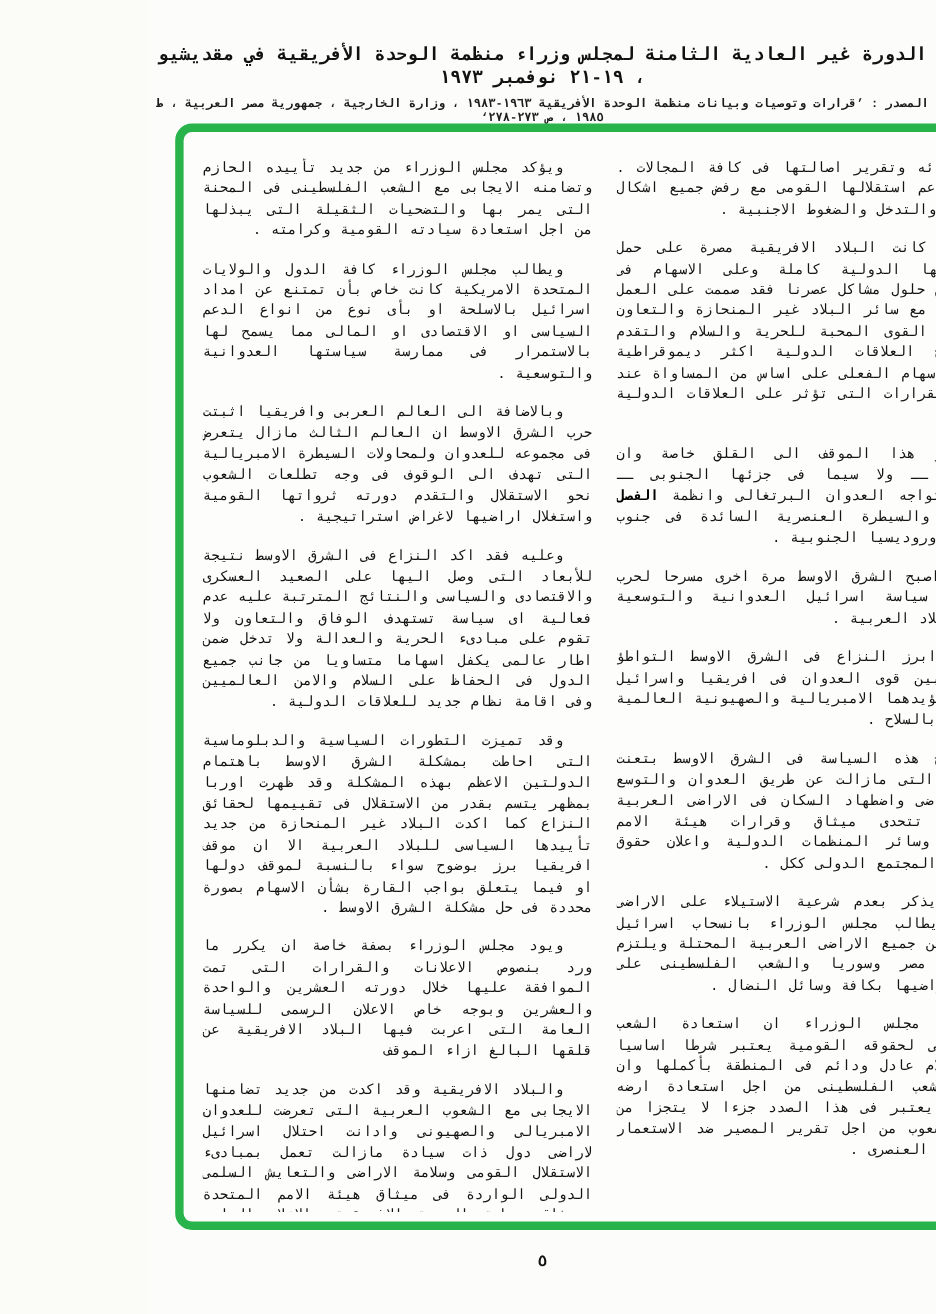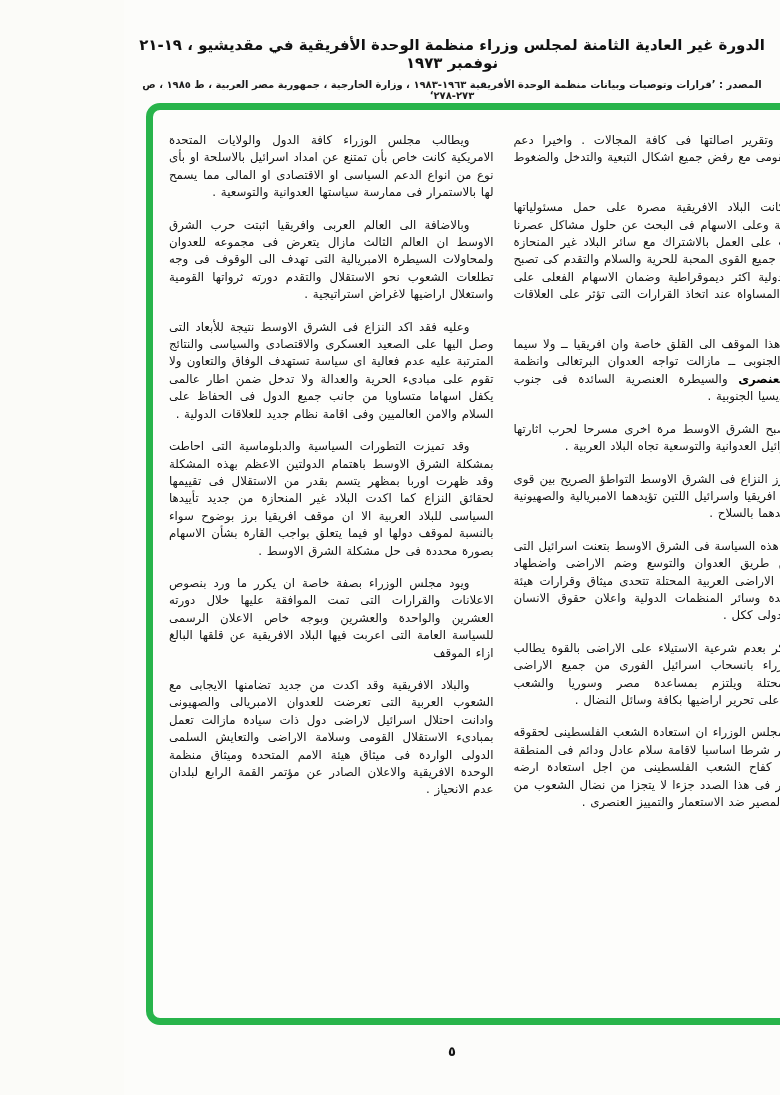--- a/index.html
+++ b/index.html
@@ -9,20 +9,21 @@
     font-family: "DejaVu Sans", sans-serif;
     color: #161616;
   }
   .page {
     position: relative;
     width: 656px;
     height: 1095px;
     background: #fcfcfa;
     overflow: hidden;
     direction: rtl;
+    font-family: Liberation Mono, monospace;
   }
   .doc-header {
     position: absolute;
     top: 36px;
     right: 0;
     left: 0;
     text-align: center;
     direction: rtl;
   }
   .doc-title {
@@ -104,20 +105,21 @@
         <p>ولما كانت البلاد الافريقية مصرة على حمل مسئولياتها الدولية كاملة وعلى الاسهام فى البحث عن حلول مشاكل عصرنا فقد صممت على العمل بالاشتراك مع سائر البلاد غير المنحازة والتعاون مع جميع القوى المحبة للحرية والسلام والتقدم كى تصبح العلاقات الدولية اكثر ديموقراطية وضمان الاسهام الفعلى على اساس من المساواة عند اتخاذ القرارات التى تؤثر على العلاقات الدولية .</p>
         <p><span>ويدعو هذا الموقف الى القلق خاصة وان افريقيا ــ ولا سيما فى جزئها الجنوبى ــ مازالت تواجه العدوان البرتغالى وانظمة </span><span class="bold-phrase">الفصل العنصرى</span><span> والسيطرة العنصرية السائدة فى جنوب افريقيا وروديسيا الجنوبية .</span></p>
         <p>وقد اصبح الشرق الاوسط مرة اخرى مسرحا لحرب اثارتها سياسة اسرائيل العدوانية والتوسعية تجاه البلاد العربية .</p>
         <p>وقد ابرز النزاع فى الشرق الاوسط التواطؤ الصريح بين قوى العدوان فى افريقيا واسرائيل اللتين تؤيدهما الامبريالية والصهيونية العالمية وتمدهما بالسلاح .</p>
         <p>وتتضح هذه السياسة فى الشرق الاوسط بتعنت اسرائيل التى مازالت عن طريق العدوان والتوسع وضم الاراضى واضطهاد السكان فى الاراضى العربية المحتلة تتحدى ميثاق وقرارات هيئة الامم المتحدة وسائر المنظمات الدولية واعلان حقوق الانسان والمجتمع الدولى ككل .</p>
         <p>واذ يذكر بعدم شرعية الاستيلاء على الاراضى بالقوة يطالب مجلس الوزراء بانسحاب اسرائيل الفورى من جميع الاراضى العربية المحتلة ويلتزم بمساعدة مصر وسوريا والشعب الفلسطينى على تحرير اراضيها بكافة وسائل النضال .</p>
         <p>ويرى مجلس الوزراء ان استعادة الشعب الفلسطينى لحقوقه القومية يعتبر شرطا اساسيا لاقامة سلام عادل ودائم فى المنطقة بأكملها وان كفاح الشعب الفلسطينى من اجل استعادة ارضه السليبة يعتبر فى هذا الصدد جزءا لا يتجزا من نضال الشعوب من اجل تقرير المصير ضد الاستعمار والتمييز العنصرى .</p>
       </div>
 
       <div class="text-column">
+        <p>ويؤكد مجلس الوزراء من جديد تأييده الحازم وتضامنه الايجابى مع الشعب الفلسطينى فى المحنة التى يمر بها والتضحيات الثقيلة التى يبذلها من اجل استعادة سيادته القومية وكرامته .</p>
         <p>ويطالب مجلس الوزراء كافة الدول والولايات المتحدة الامريكية كانت خاص بأن تمتنع عن امداد اسرائيل بالاسلحة او بأى نوع من انواع الدعم السياسى او الاقتصادى او المالى مما يسمح لها بالاستمرار فى ممارسة سياستها العدوانية والتوسعية .</p>
         <p>وبالاضافة الى العالم العربى وافريقيا اثبتت حرب الشرق الاوسط ان العالم الثالث مازال يتعرض فى مجموعه للعدوان ولمحاولات السيطرة الامبريالية التى تهدف الى الوقوف فى وجه تطلعات الشعوب نحو الاستقلال والتقدم دورته ثرواتها القومية واستغلال اراضيها لاغراض استراتيجية .</p>
         <p>وعليه فقد اكد النزاع فى الشرق الاوسط نتيجة للأبعاد التى وصل اليها على الصعيد العسكرى والاقتصادى والسياسى والنتائج المترتبة عليه عدم فعالية اى سياسة تستهدف الوفاق والتعاون ولا تقوم على مبادىء الحرية والعدالة ولا تدخل ضمن اطار عالمى يكفل اسهاما متساويا من جانب جميع الدول فى الحفاظ على السلام والامن العالميين وفى اقامة نظام جديد للعلاقات الدولية .</p>
         <p>وقد تميزت التطورات السياسية والدبلوماسية التى احاطت بمشكلة الشرق الاوسط باهتمام الدولتين الاعظم بهذه المشكلة وقد ظهرت اوربا بمظهر يتسم بقدر من الاستقلال فى تقييمها لحقائق النزاع كما اكدت البلاد غير المنحازة من جديد تأييدها السياسى للبلاد العربية الا ان موقف افريقيا برز بوضوح سواء بالنسبة لموقف دولها او فيما يتعلق بواجب القارة بشأن الاسهام بصورة محددة فى حل مشكلة الشرق الاوسط .</p>
         <p>ويود مجلس الوزراء بصفة خاصة ان يكرر ما ورد بنصوص الاعلانات والقرارات التى تمت الموافقة عليها خلال دورته العشرين والواحدة والعشرين وبوجه خاص الاعلان الرسمى للسياسة العامة التى اعربت فيها البلاد الافريقية عن قلقها البالغ ازاء الموقف</p>
         <p>والبلاد الافريقية وقد اكدت من جديد تضامنها الايجابى مع الشعوب العربية التى تعرضت للعدوان الامبريالى والصهيونى وادانت احتلال اسرائيل لاراضى دول ذات سيادة مازالت تعمل بمبادىء الاستقلال القومى وسلامة الاراضى والتعايش السلمى الدولى الواردة فى ميثاق هيئة الامم المتحدة وميثاق منظمة الوحدة الافريقية والاعلان الصادر عن مؤتمر القمة الرابع لبلدان عدم الانحياز .</p>
       </div>
 
     </div>
   </div>

